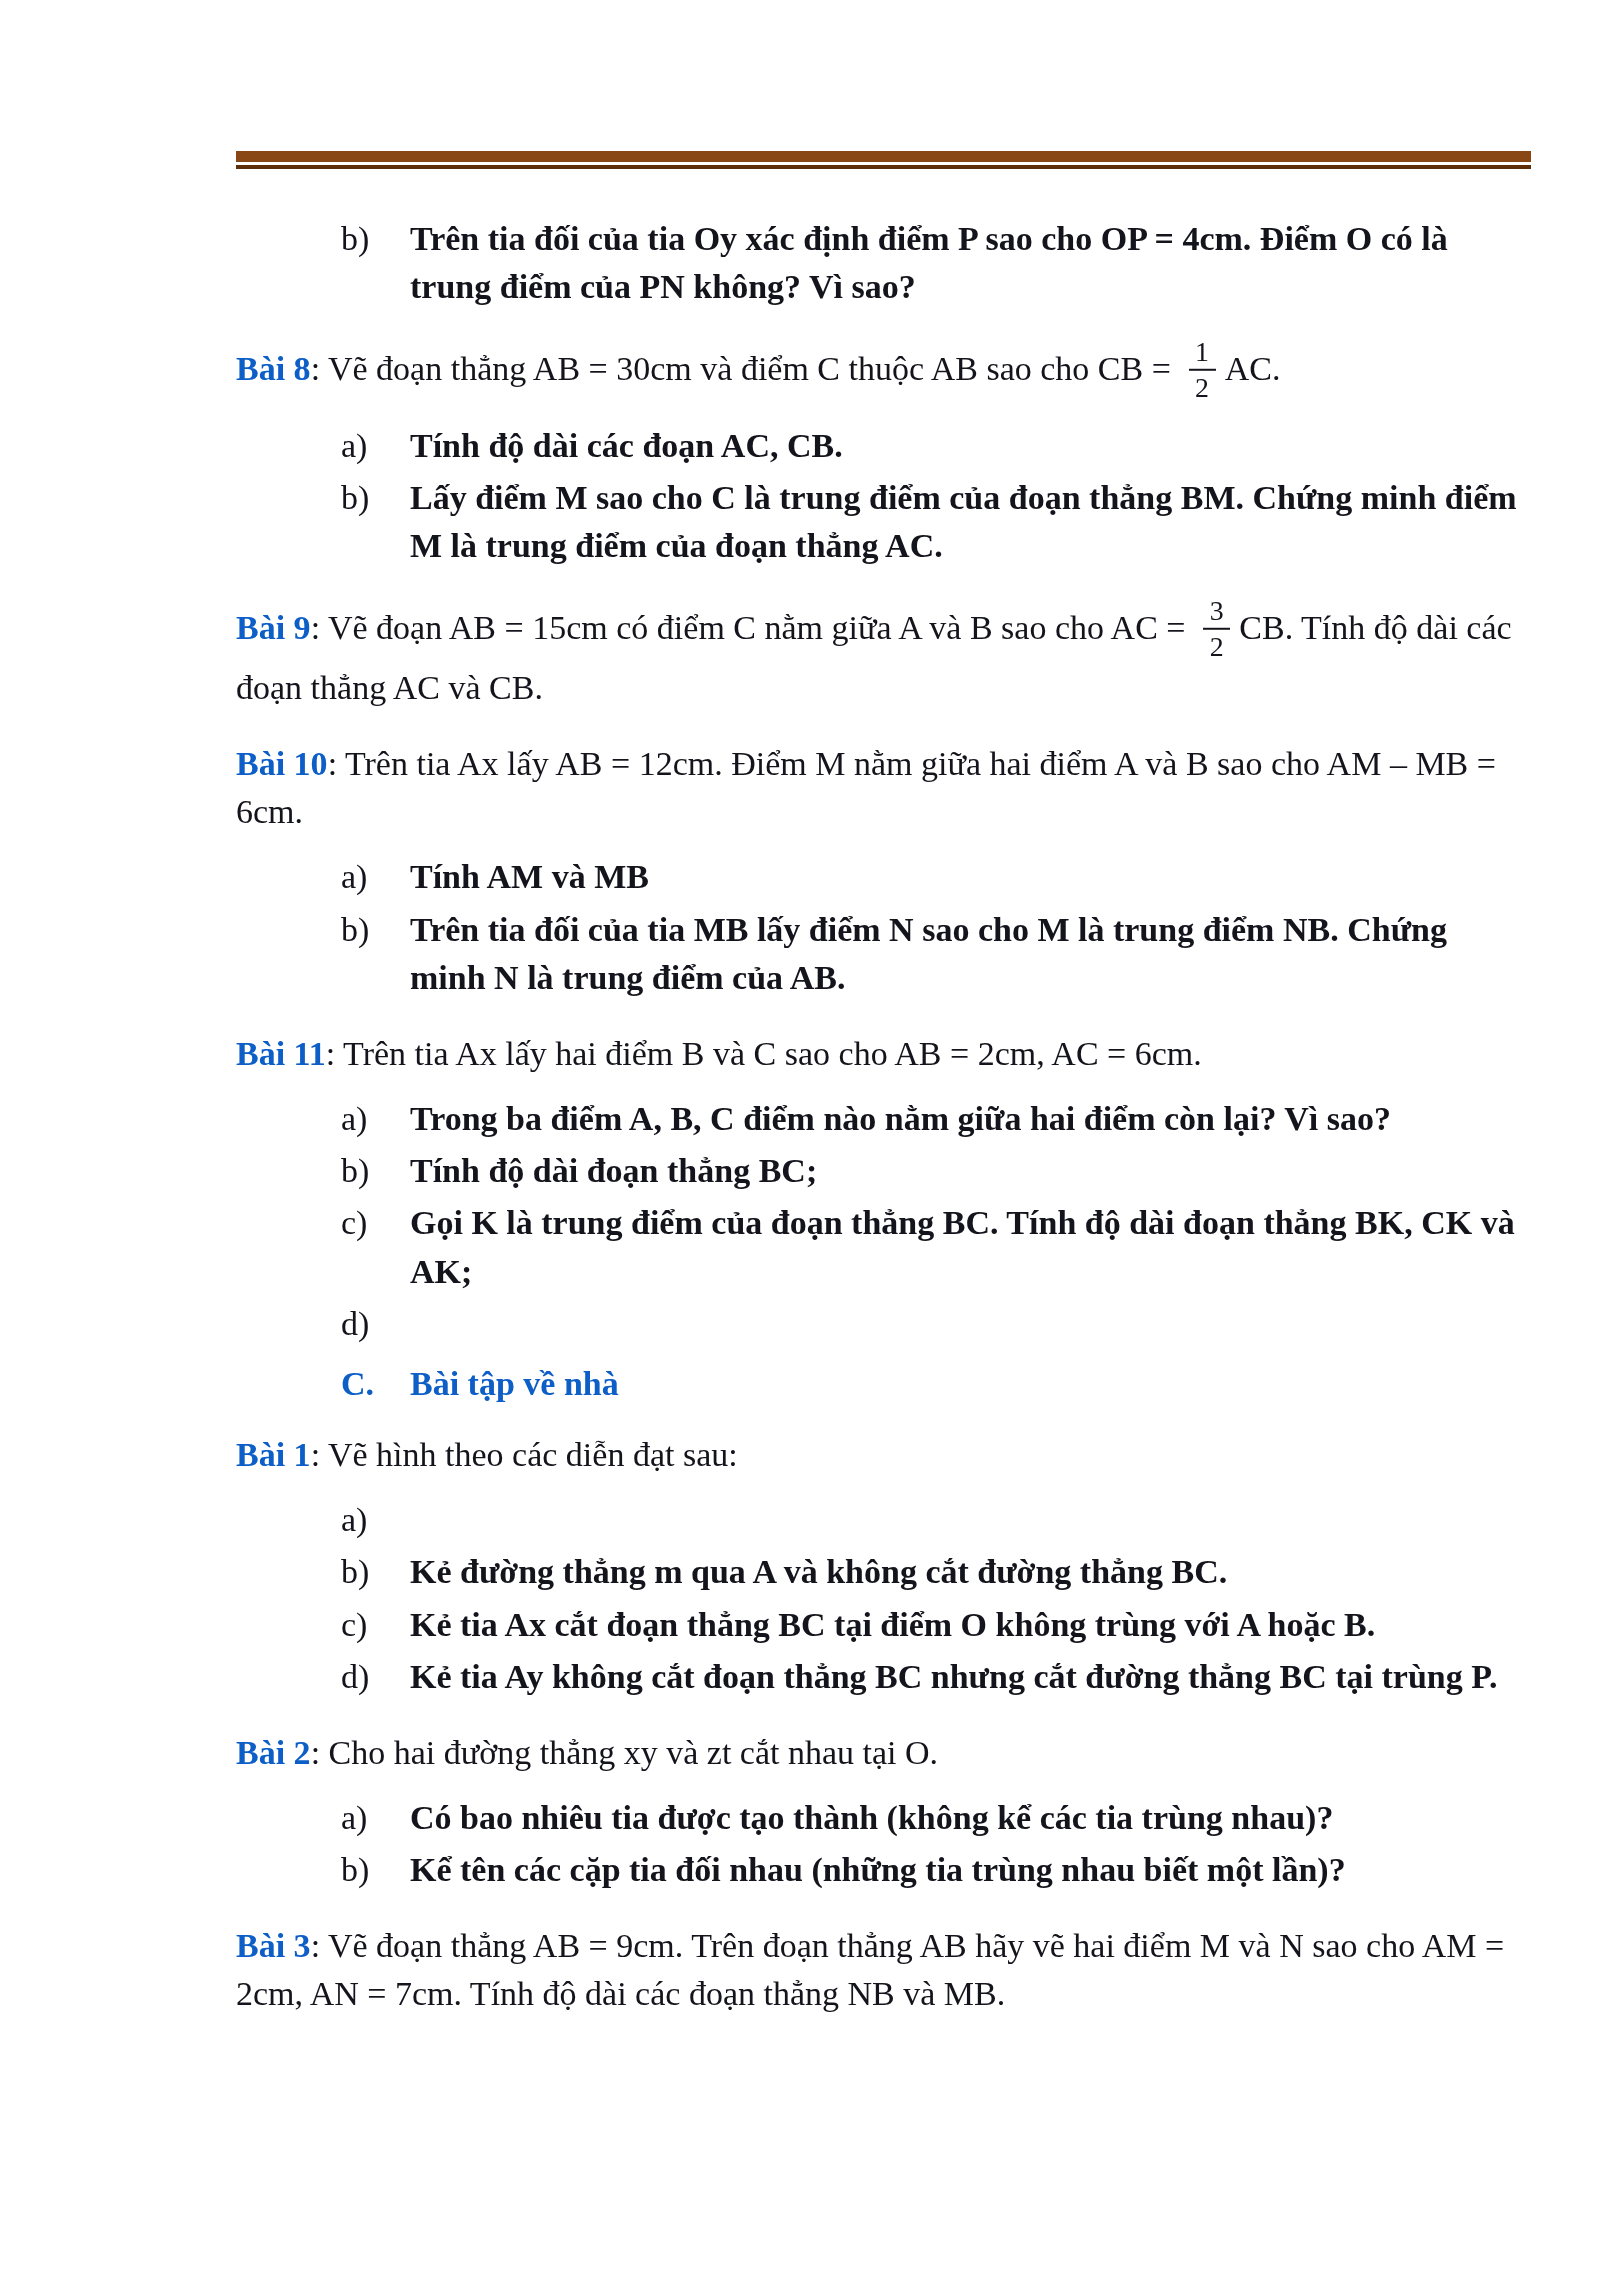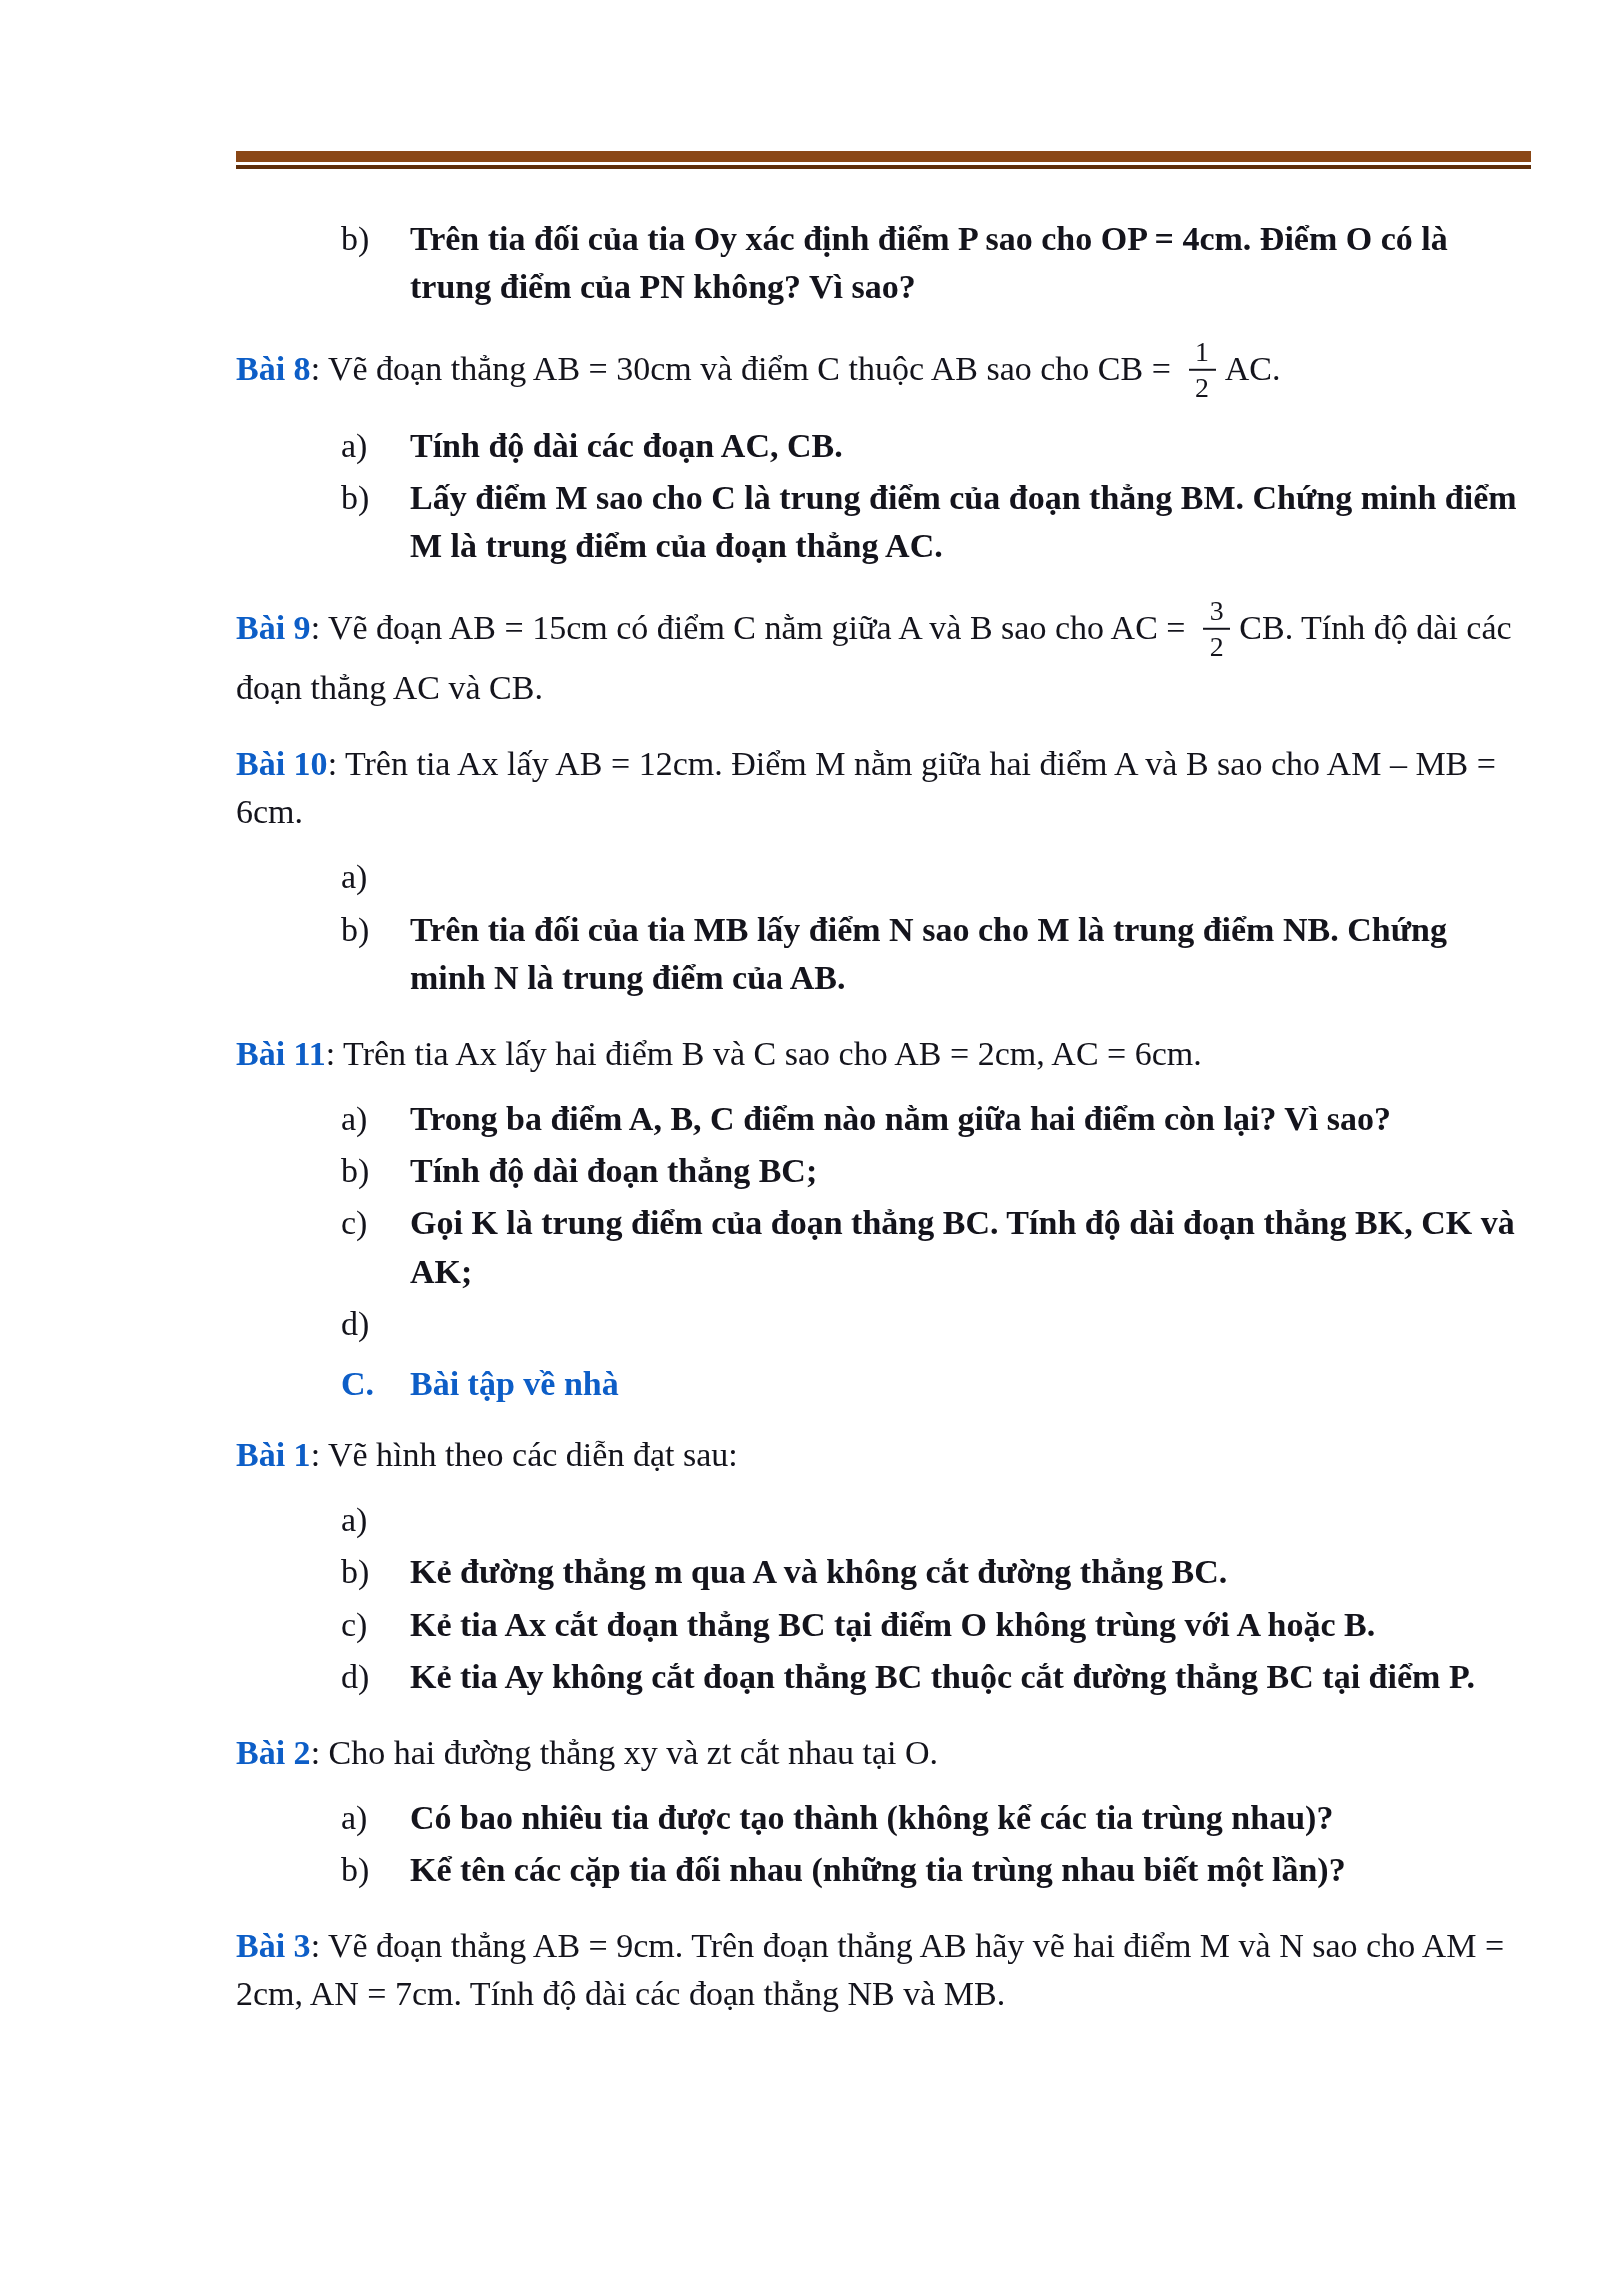--- a/index.html
+++ b/index.html
@@ -110,20 +110,21 @@
   <p class="para">
     <span class="label">Bài 9</span><span>: Vẽ đoạn AB = 15cm có điểm C nằm giữa A và B sao cho AC = </span><span class="frac"><span class="num">3</span><span class="den">2</span></span><span>CB. Tính độ dài các đoạn thẳng AC và CB.</span>
   </p>
 
   <p class="para">
     <span class="label">Bài 10</span><span>: Trên tia Ax lấy AB = 12cm. Điểm M nằm giữa hai điểm A và B sao cho AM – MB = 6cm.</span>
   </p>
   <div class="list">
     <div class="li">
       <span class="marker">a)</span>
+      <span class="li-text">Tính AM và MB</span>
     </div>
     <div class="li">
       <span class="marker">b)</span>
       <span class="li-text">Trên tia đối của tia MB lấy điểm N sao cho M là trung điểm NB. Chứng minh N là trung điểm của AB.</span>
     </div>
   </div>
 
   <p class="para">
     <span class="label">Bài 11</span><span>: Trên tia Ax lấy hai điểm B và C sao cho AB = 2cm, AC = 6cm.</span>
   </p>
@@ -160,21 +161,21 @@
     <div class="li">
       <span class="marker">b)</span>
       <span class="li-text">Kẻ đường thẳng m qua A và không cắt đường thẳng BC.</span>
     </div>
     <div class="li">
       <span class="marker">c)</span>
       <span class="li-text">Kẻ tia Ax cắt đoạn thẳng BC tại điểm O không trùng với A hoặc B.</span>
     </div>
     <div class="li">
       <span class="marker">d)</span>
-      <span class="li-text">Kẻ tia Ay không cắt đoạn thẳng BC thuộc cắt đường thẳng BC tại điểm P.</span>
+      <span class="li-text">Kẻ tia Ay không cắt đoạn thẳng BC nhưng cắt đường thẳng BC tại trùng P.</span>
     </div>
   </div>
 
   <p class="para">
     <span class="label">Bài 2</span><span>: Cho hai đường thẳng xy và zt cắt nhau tại O.</span>
   </p>
   <div class="list">
     <div class="li">
       <span class="marker">a)</span>
       <span class="li-text">Có bao nhiêu tia được tạo thành (không kể các tia trùng nhau)?</span>

